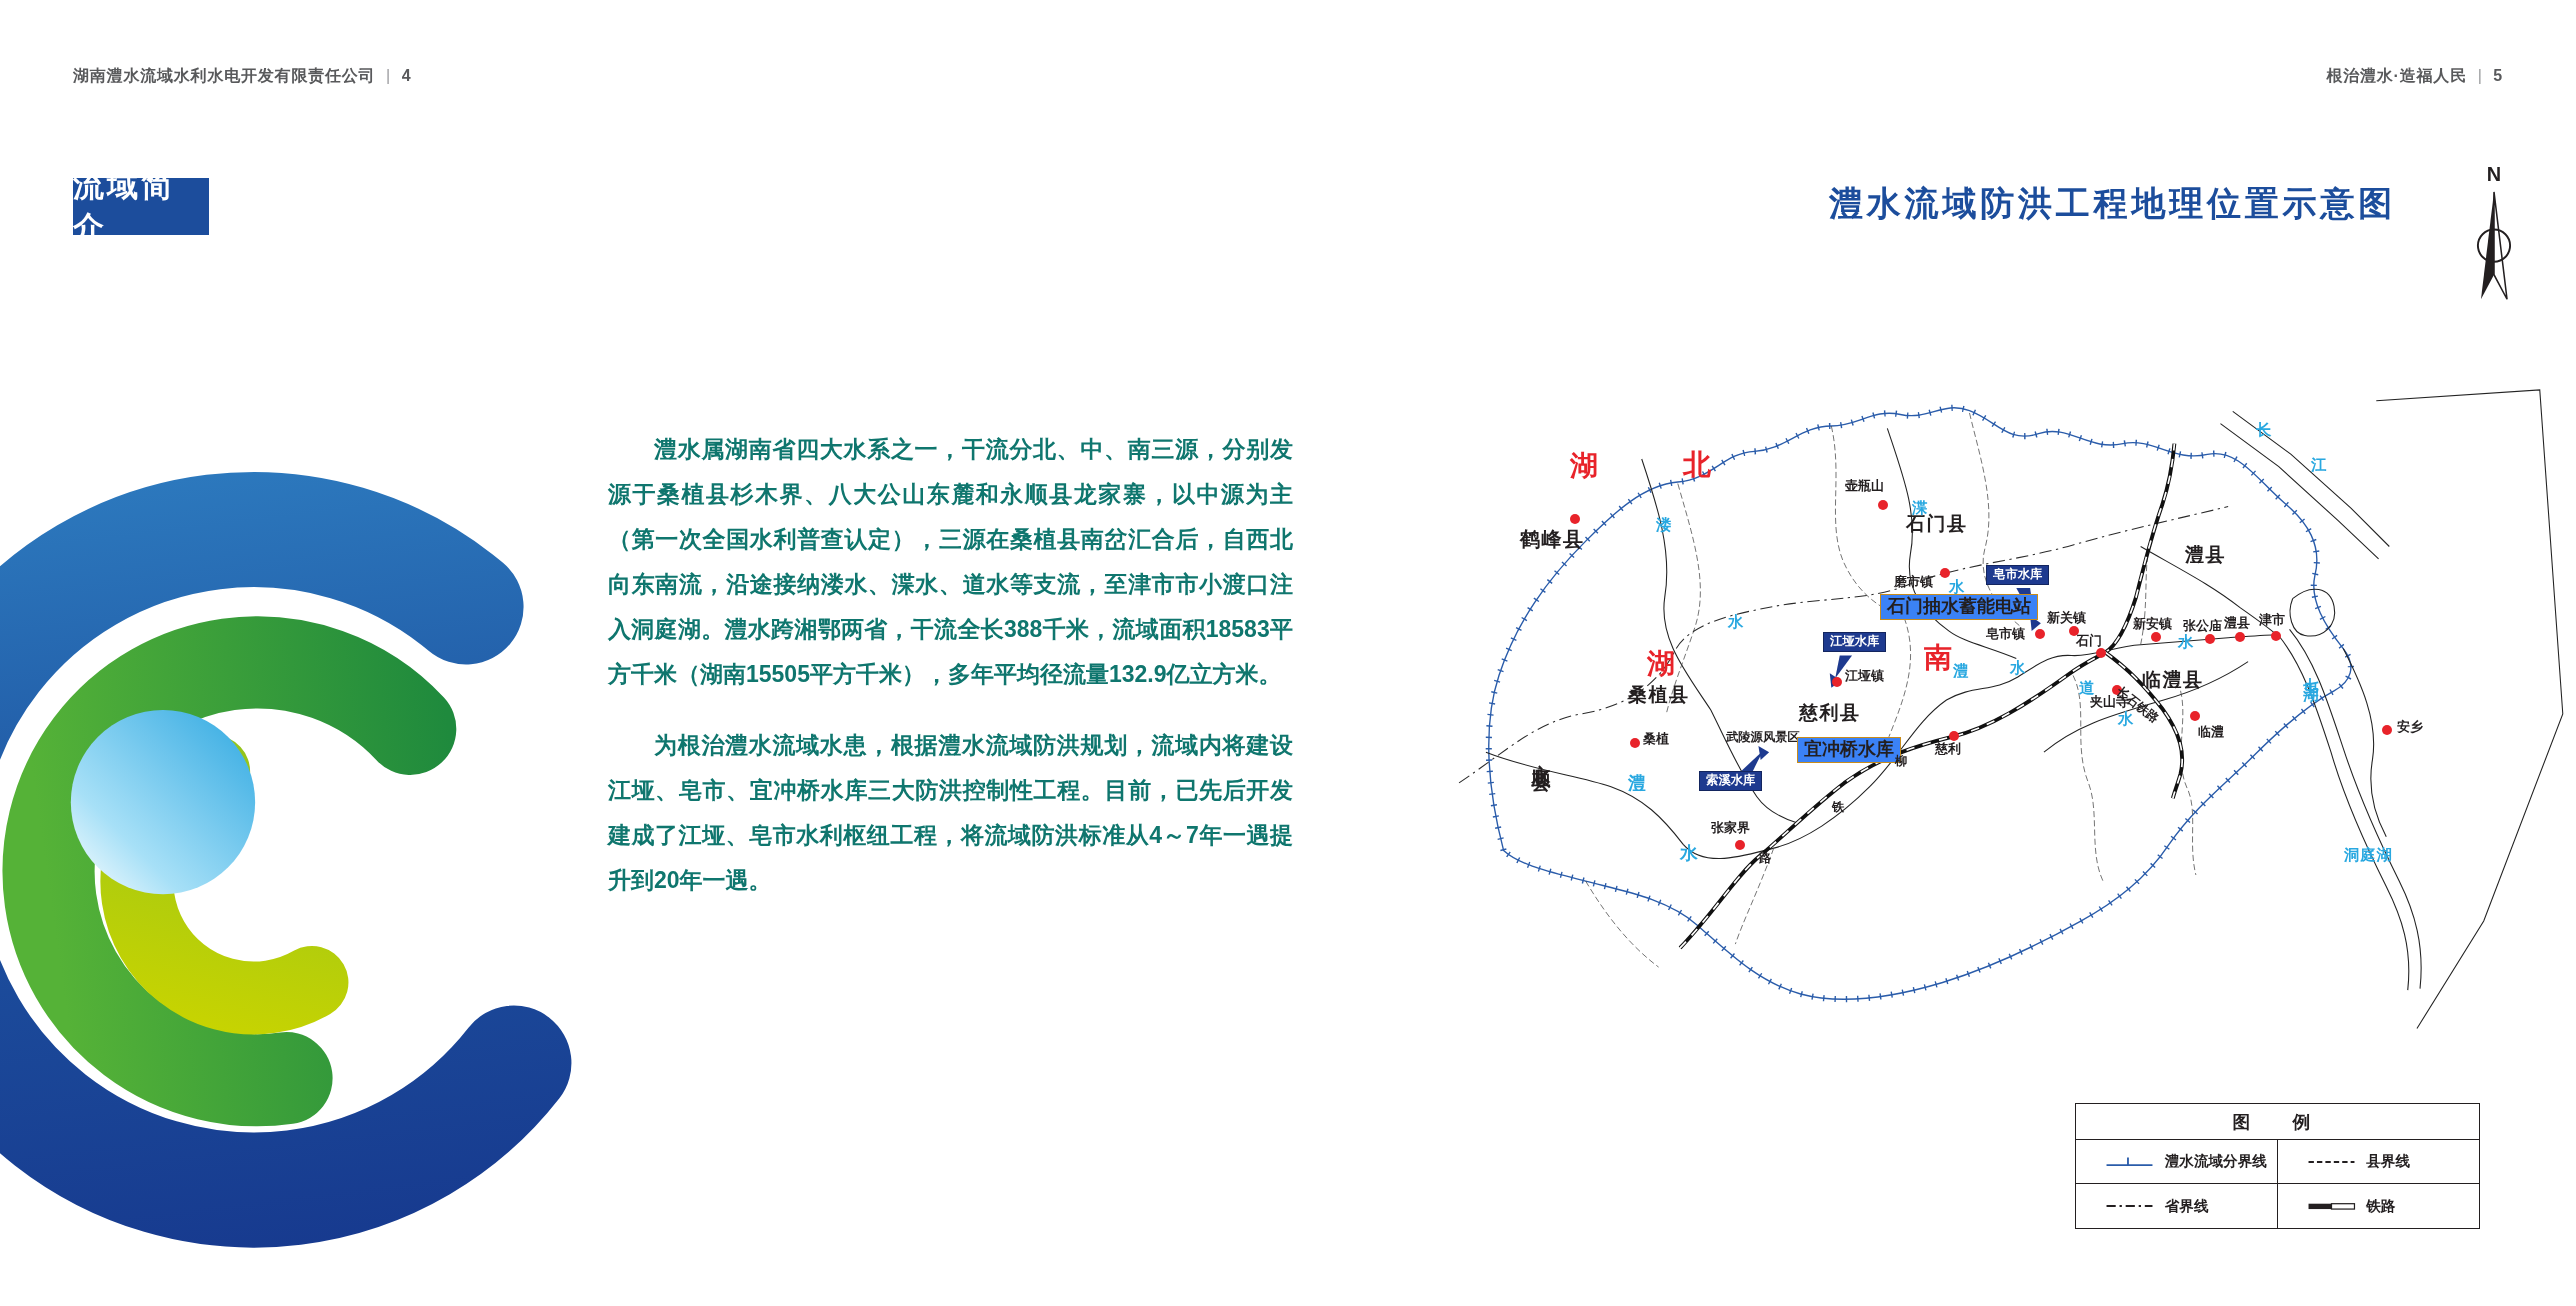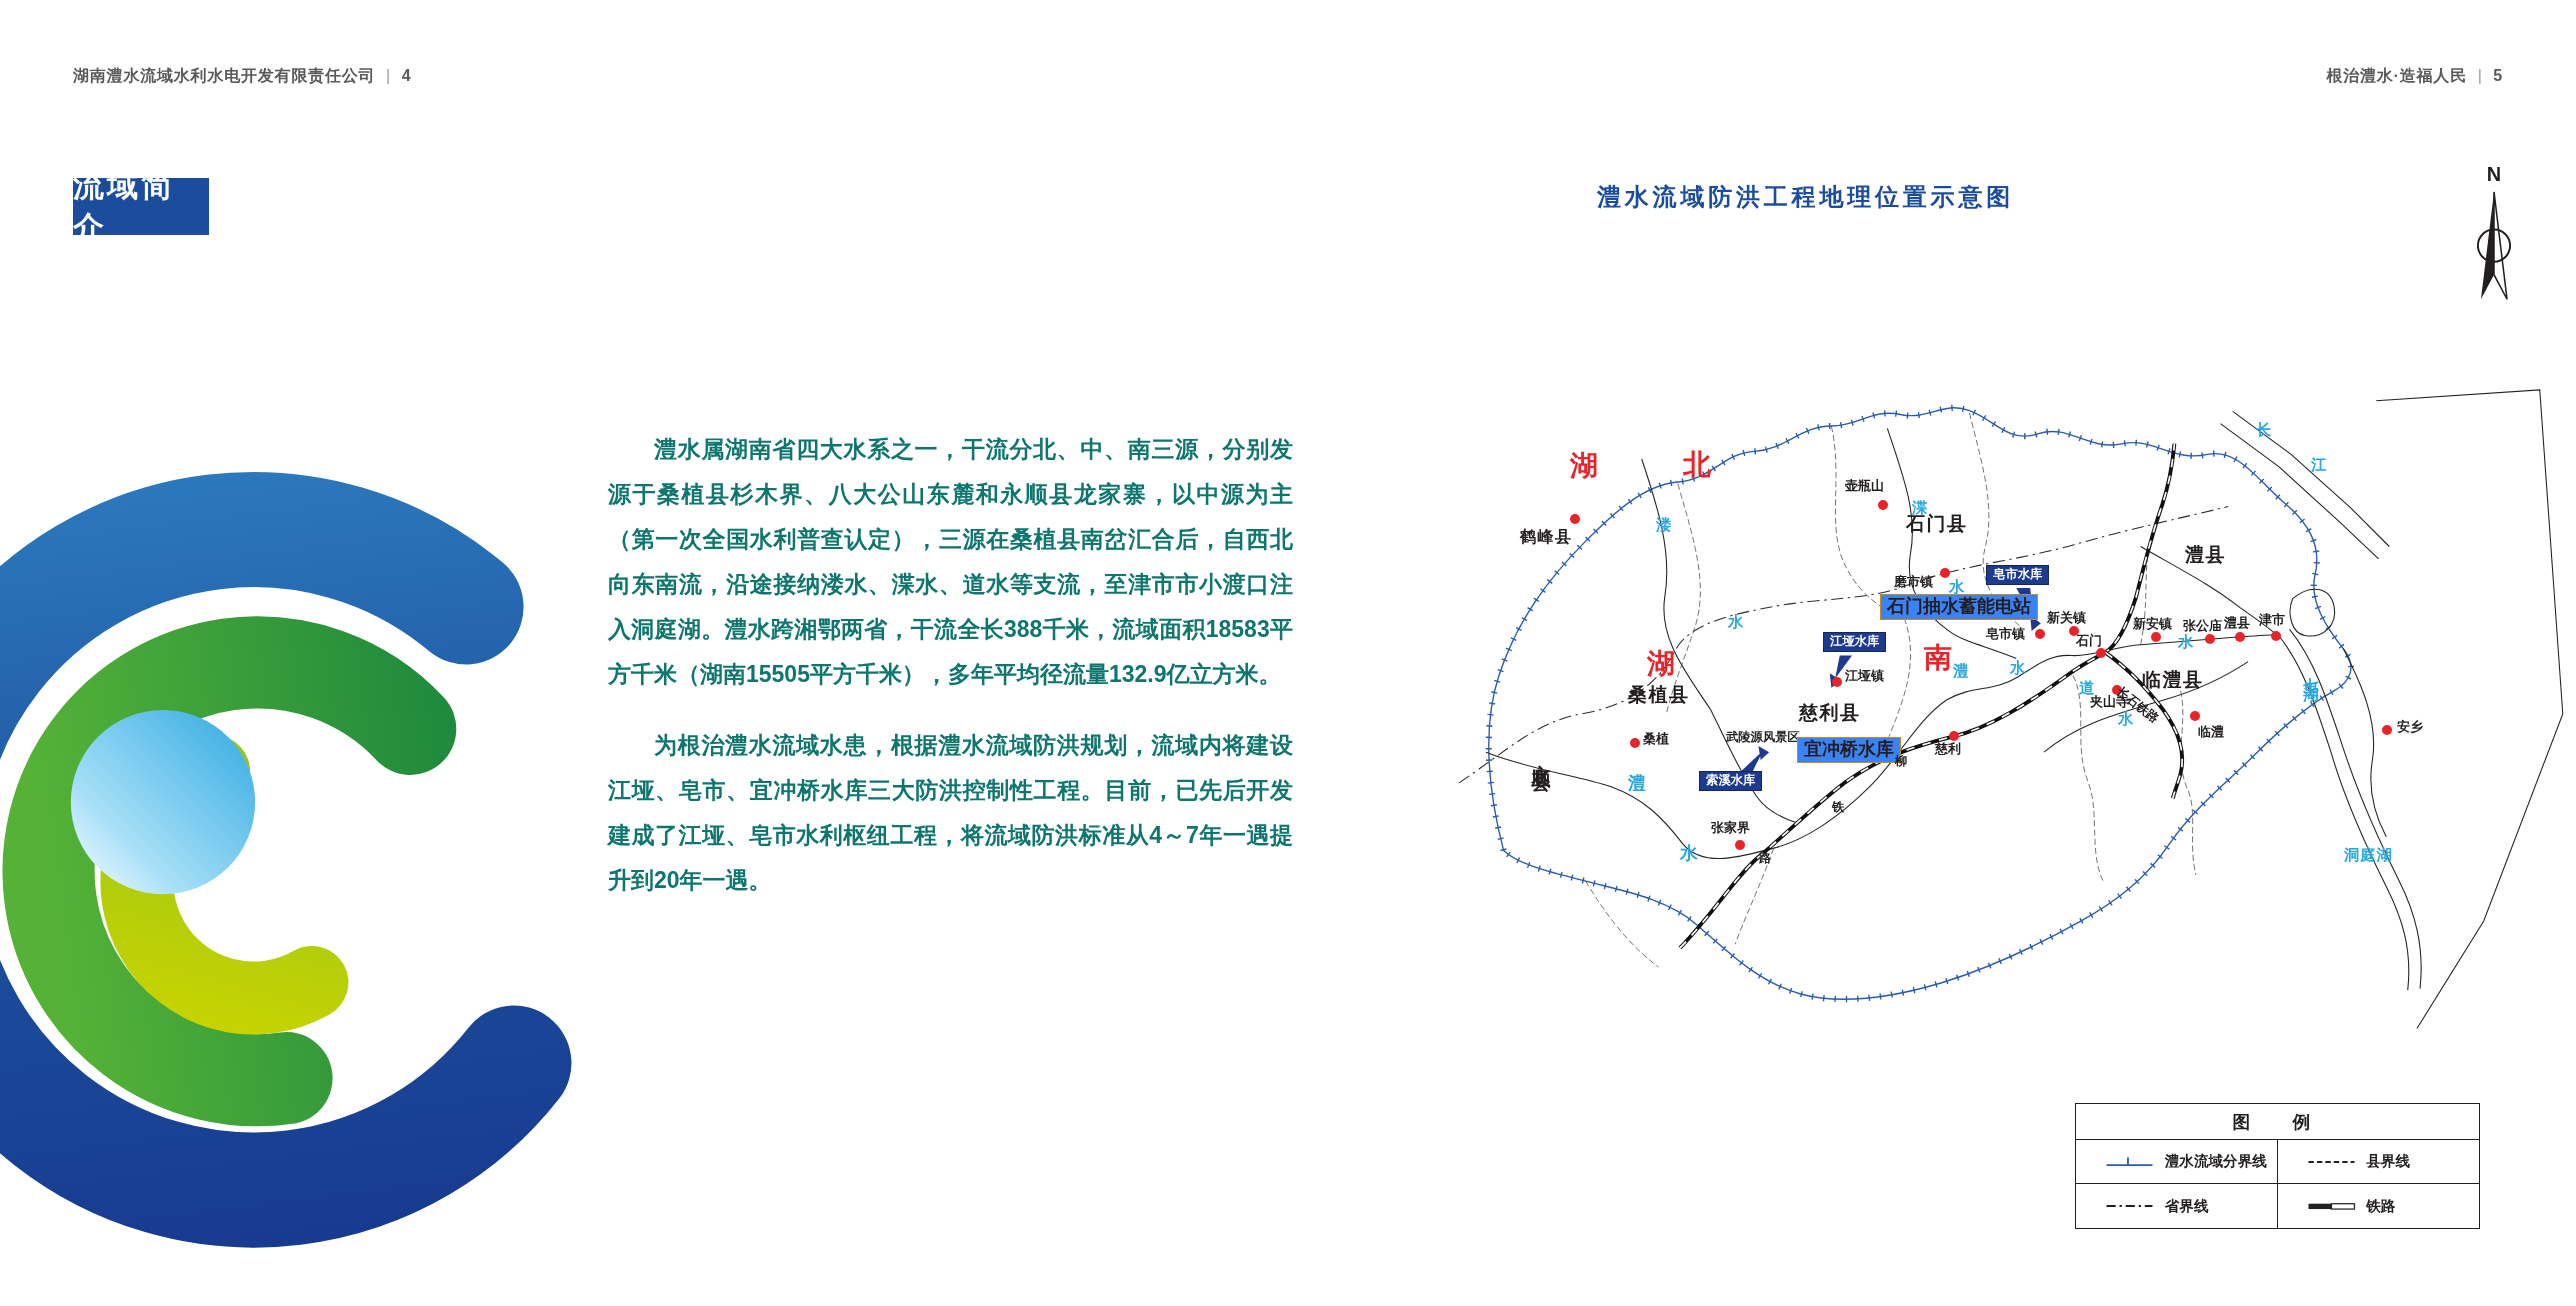--- a/index.html
+++ b/index.html
@@ -11,22 +11,22 @@
   .hdr-right{right:73px;text-align:right;}
   .hdr .sep{margin:0 10.7px;color:#9a9b9e;font-weight:normal;}
   
   .section-title{position:absolute;left:73px;top:178px;width:136px;height:57px;background:#1c4d9c;
     color:#fff;font-size:31px;font-weight:bold;display:flex;align-items:center;justify-content:center;letter-spacing:3.1px;}
   .bodytext{position:absolute;left:608px;top:427px;width:685px;}
   .para{font-size:23px;line-height:45px;font-weight:bold;text-align:justify;text-indent:2em;
         margin:0 0 26px 0;color:#0f766e;}
   .logo{position:absolute;left:-46px;top:399px;width:676px;height:907px;}
   
-  .map-title{position:absolute;left:1597px;top:181px;width:799px;text-align:left;
-    font-size:24px;font-weight:bold;color:#1c4d9c;letter-spacing:3.8px;}
+  .map-title{position:absolute;left:1597px;top:181px;width:799px;text-align:right;
+    font-size:34px;font-weight:bold;color:#1c4d9c;letter-spacing:3.8px;}
   .compass{position:absolute;left:2471px;top:161px;width:46px;height:150px;}
   .mapbox{position:absolute;left:1413px;top:353px;width:1159px;height:737px;}
   .mapbox svg.lines{position:absolute;left:0;top:0;}
   .ml{position:absolute;white-space:nowrap;font-weight:bold;transform-origin:left top;line-height:1.1;}
   .province{color:#e8232a;font-size:28px;letter-spacing:1.5px;}
   .county{color:#231f20;font-size:19px;letter-spacing:1.5px;}
   .town{color:#231f20;font-size:13px;}
   .river{color:#29a8e0;font-size:15.4px;letter-spacing:0.8px;}
   .lake{color:#29a8e0;font-size:15.4px;letter-spacing:0.8px;}
   .rail{color:#231f20;font-size:12.3px;}
@@ -159,21 +159,21 @@
         <polygon points="788,324 802,334 790,346" fill="#f6c243" stroke="#333"></polygon>
         <polygon points="590,510 590,524 612,517" fill="#f3ab33" stroke="#c98c1a"></polygon>
         <polygon points="610,504 624,513 613,524" fill="#f6c243" stroke="#333"></polygon>
       </g>
     </svg>
     <div>
         <div class="ml province" style="left: 157px; top: 98px;">湖</div>
         <div class="ml province" style="left: 270px; top: 97px;">北</div>
         <div class="ml province" style="left: 234px; top: 296px;">湖</div>
         <div class="ml province" style="left: 511px; top: 290px;">南</div>
-        <div class="ml county" style="left: 107px; top: 175px; font-size: 16px;">鹤峰县</div>
+        <div class="ml county" style="left: 107px; top: 175px; font-size: 20px;">鹤峰县</div>
         <div class="ml dot" style="left: 157px; top: 161px;"></div>
         <div class="ml county" style="left: 493px; top: 161px;">石门县</div>
         <div class="ml county" style="left: 772px; top: 192px;">澧县</div>
         <div class="ml county" style="left: 729px; top: 317px;">临澧县</div>
         <div class="ml county" style="left: 386px; top: 350px;">慈利县</div>
         <div class="ml county" style="left: 215px; top: 332px;">桑植县</div>
         <div class="ml county vert" style="left: 117px; top: 396px; font-size: 19px;">永顺县</div>
         <div class="ml town" style="left: 432px; top: 126px;">壶瓶山</div>
         <div class="ml dot" style="left: 465px; top: 147px;"></div>
         <div class="ml town" style="left: 481px; top: 222px;">磨市镇</div>

